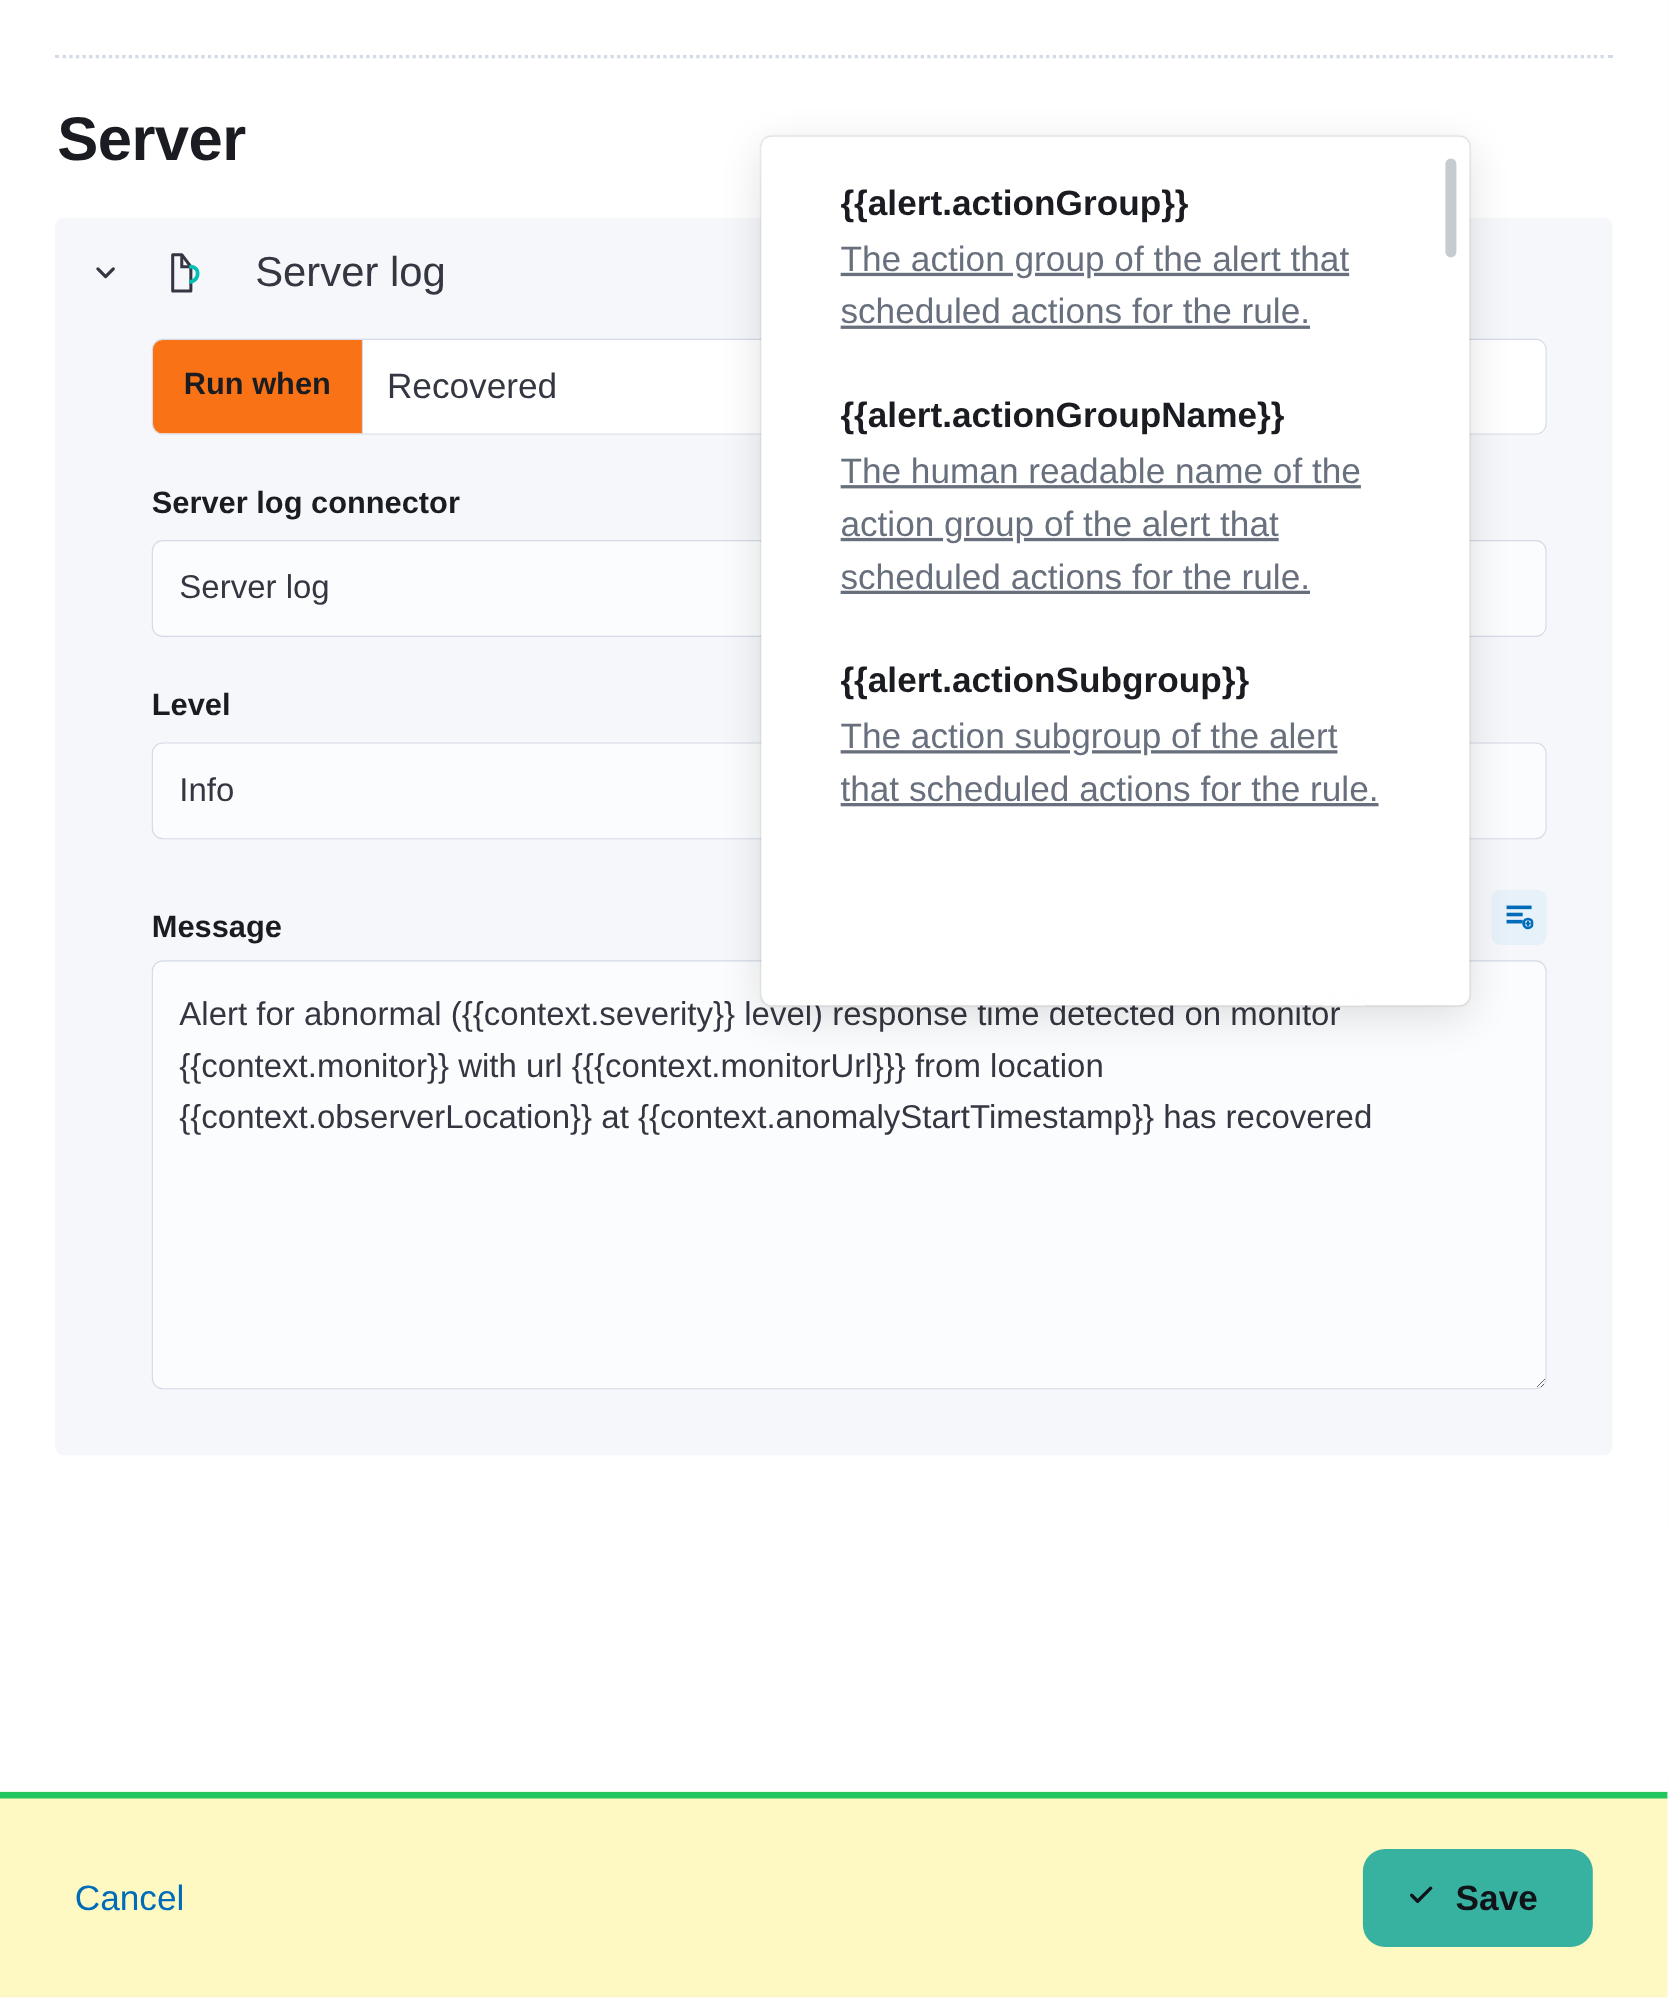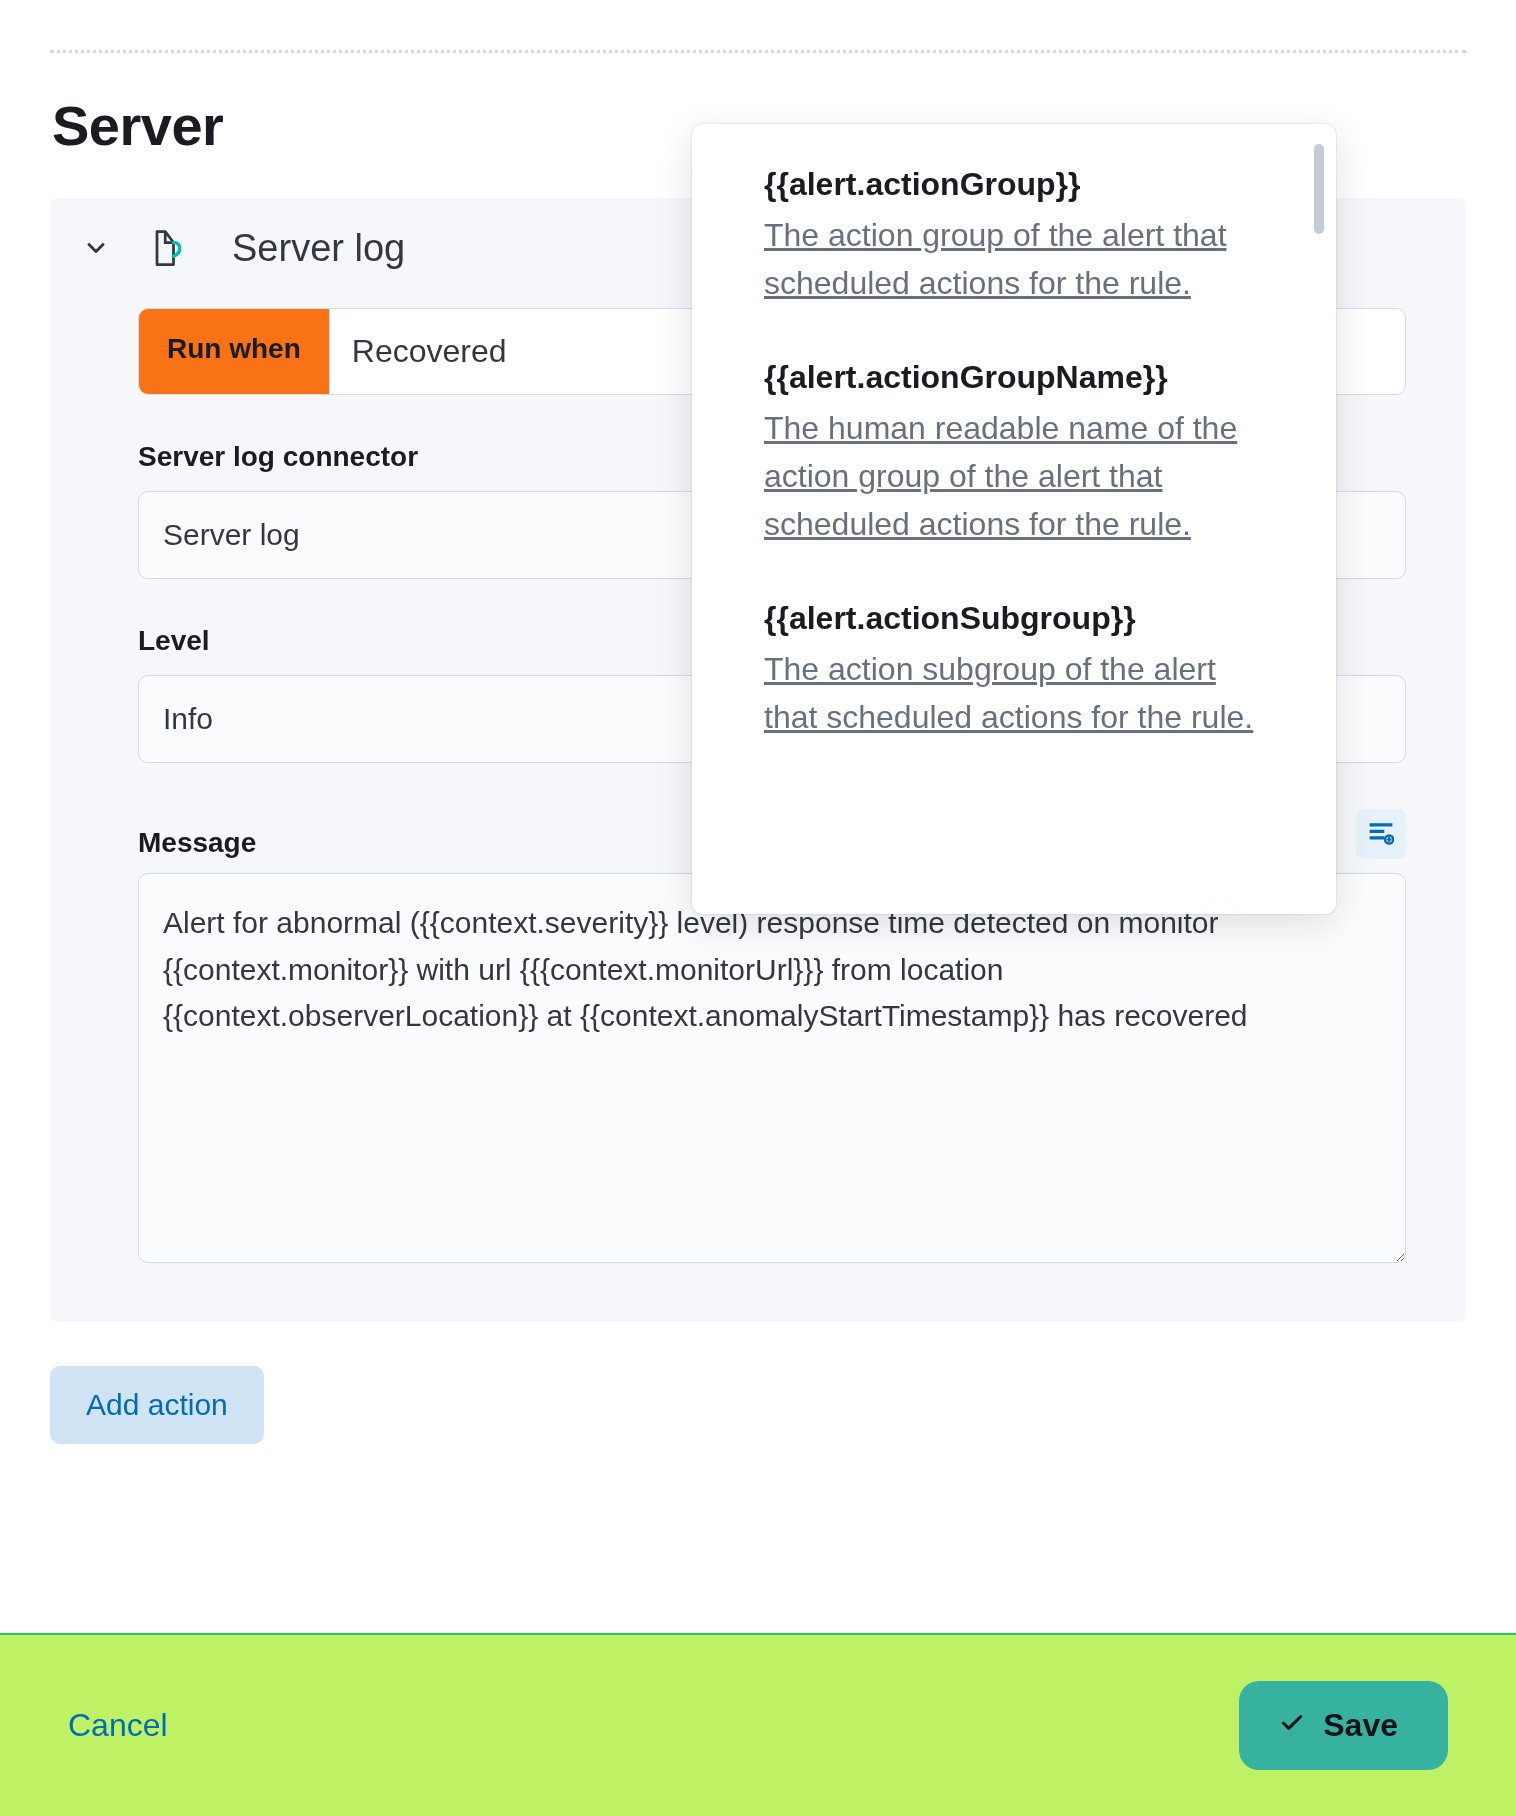--- a/index.html
+++ b/index.html
@@ -133,22 +133,22 @@
     font-weight: 500;
     border: none;
     border-radius: 10px;
     padding: 22px 36px;
     cursor: pointer;
   }
 
   .footer {
     position: absolute;
     left: 0; right: 0; bottom: 0;
-    background: #bef264;
-    border-top: 2px solid #22c55e;
+    background: #fef9c3;
+    border-top: 6px solid #22c55e;
     padding: 46px 68px;
     display: flex;
     align-items: center;
     justify-content: space-between;
   }
   .cancel-link {
     color: #006bb8;
     font-size: 32px;
     font-weight: 500;
     cursor: pointer;
@@ -268,21 +268,20 @@
               <line x1="13" y1="10.5" x2="13" y2="13.5" stroke="#006bb8" stroke-width="1.2"></line>
               <line x1="11.5" y1="12" x2="14.5" y2="12" stroke="#006bb8" stroke-width="1.2"></line>
             </svg>
           </span>
         </button>
       </div>
       <textarea class="textarea" style="">Alert for abnormal ({{context.severity}} level) response time detected on monitor {{context.monitor}} with url {{{context.monitorUrl}}} from location {{context.observerLocation}} at {{context.anomalyStartTimestamp}} has recovered</textarea>
     </div>
   </div>
 
-  <button class="add-action">Add action</button>
 </div>
 
 <div class="popover">
   <div class="scrollbar-indicator"></div>
   <div class="popover-scroll">
     <div class="popover-item">
       <div class="popover-token">{{alert.actionGroup}}</div>
       <div class="popover-desc">The action group of the alert that scheduled actions for the rule.</div>
     </div>
     <div class="popover-item">

